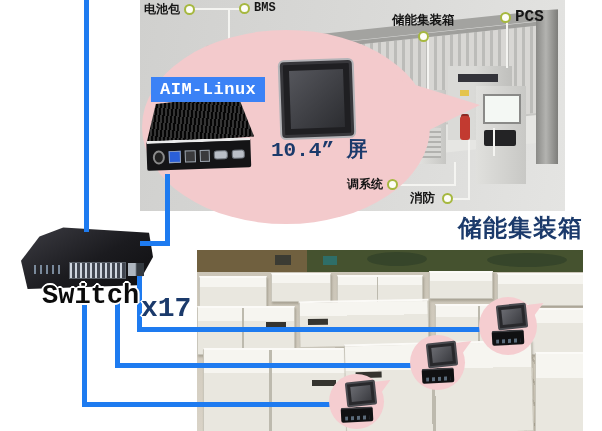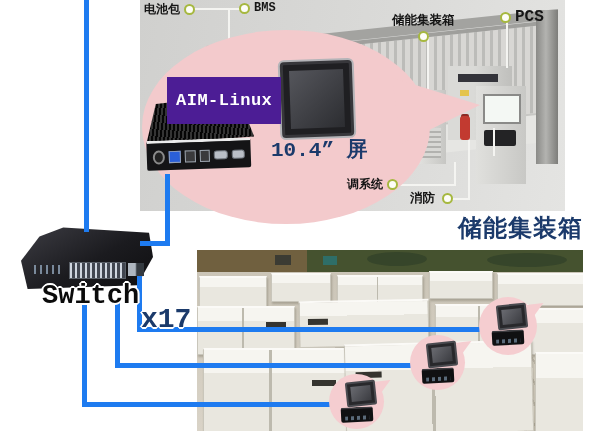--- a/index.html
+++ b/index.html
@@ -56,42 +56,42 @@
   .kedge-fins{position:relative;width:108px;height:46px;
               background:repeating-linear-gradient(100deg,#050505 0 2px,#343434 2px 4px);
               clip-path:polygon(10% 14%,86% 0,100% 92%,0 100%);}
   .kedge-front{position:relative;width:104px;height:30px;margin-top:-3px;background:#141416;
                border-top:3px solid #ececec;border-radius:2px;
                display:flex;align-items:center;gap:4px;padding:0 6px;box-sizing:border-box;}
   .p-round{width:10px;height:10px;border-radius:50%;border:2px solid #8a8a8a;background:#222;}
   .p-usb{width:12px;height:10px;background:#2a5fd8;border:1px solid #93a0b8;}
   .p-eth{width:11px;height:10px;background:#3a3a3c;border:1px solid #9aa2ac;}
   .p-db9{width:14px;height:7px;background:#b9bec6;border:1px solid #70767e;border-radius:3px;}
-  .badge{left:167px;top:77px;z-index:5;background:#4c1d95;color:#fff;font-size:17px;font-weight:800;
-         padding:14px 9px;letter-spacing:.5px;}
+  .badge{left:151px;top:77px;z-index:5;background:#3b82f6;color:#fff;font-size:17px;font-weight:800;
+         padding:3px 9px;letter-spacing:.5px;}
   .monitor{left:281px;top:61px;width:66px;height:70px;z-index:4;transform:rotate(-2deg);
            background:#1f1f22;border:3px solid #37373b;border-radius:4px;box-shadow:0 0 0 2px #b4b4b8;}
   .monitor-scr{position:absolute;inset:6px;background:linear-gradient(135deg,#55565c,#2c2d31);}
   .navy-txt{z-index:5;color:#1b3a6b;font-weight:800;font-size:21px;white-space:nowrap;text-align:right;}
 
   
   .switch{left:21px;top:225px;width:132px;height:64px;z-index:4;}
   .sw-body{position:absolute;inset:0;
            clip-path:polygon(32% 4%,97% 12%,100% 50%,88% 94%,5% 100%,0 56%,14% 18%);
            background:linear-gradient(150deg,#34343a 15%,#1b1b1f 55%,#0e0e10 100%);}
   .sw-ports{left:36%;top:58%;width:42%;height:24%;
             background:repeating-linear-gradient(90deg,#cfd6df 0 2px,#414650 2px 5px);
             border:1px solid #5a6068;}
   .sw-sfp{left:81%;top:60%;width:12%;height:20%;background:linear-gradient(90deg,#aeb6bf 45%,#343a40 55%);}
   .sw-leds{left:10%;top:62%;width:20%;height:14%;opacity:.8;
            background:repeating-linear-gradient(90deg,#8fa3b8 0 2px,transparent 2px 6px);}
   .outline-white{text-shadow:-2px 0 0 #fff,2px 0 0 #fff,0 -2px 0 #fff,0 2px 0 #fff,
                  -1px -1px 0 #fff,1px 1px 0 #fff,-1px 1px 0 #fff,1px -1px 0 #fff;}
   .switch-lbl{left:42px;top:281px;z-index:6;font-size:27px;font-weight:800;color:#0b0b0b;}
-  .x17-lbl{left:141px;top:304px;z-index:6;font-size:28px;font-weight:800;color:#1b3a6b;}
+  .x17-lbl{left:141px;top:293px;z-index:6;font-size:28px;font-weight:800;color:#1b3a6b;}
 
   
   .bl{background:#1e7bf0;z-index:5;}
 
   
   .photo{left:197px;top:250px;width:386px;height:181px;z-index:2;overflow:hidden;
          background:linear-gradient(180deg,#c9c3b5,#d9d3c7);}
   .ph-dirt{left:0;top:0;width:150px;height:22px;background:#70603f;}
   .ph-trees{left:110px;top:0;width:276px;height:22px;background:#45522f;}
   .tree-blob{background:#36452a;border-radius:50%;}

